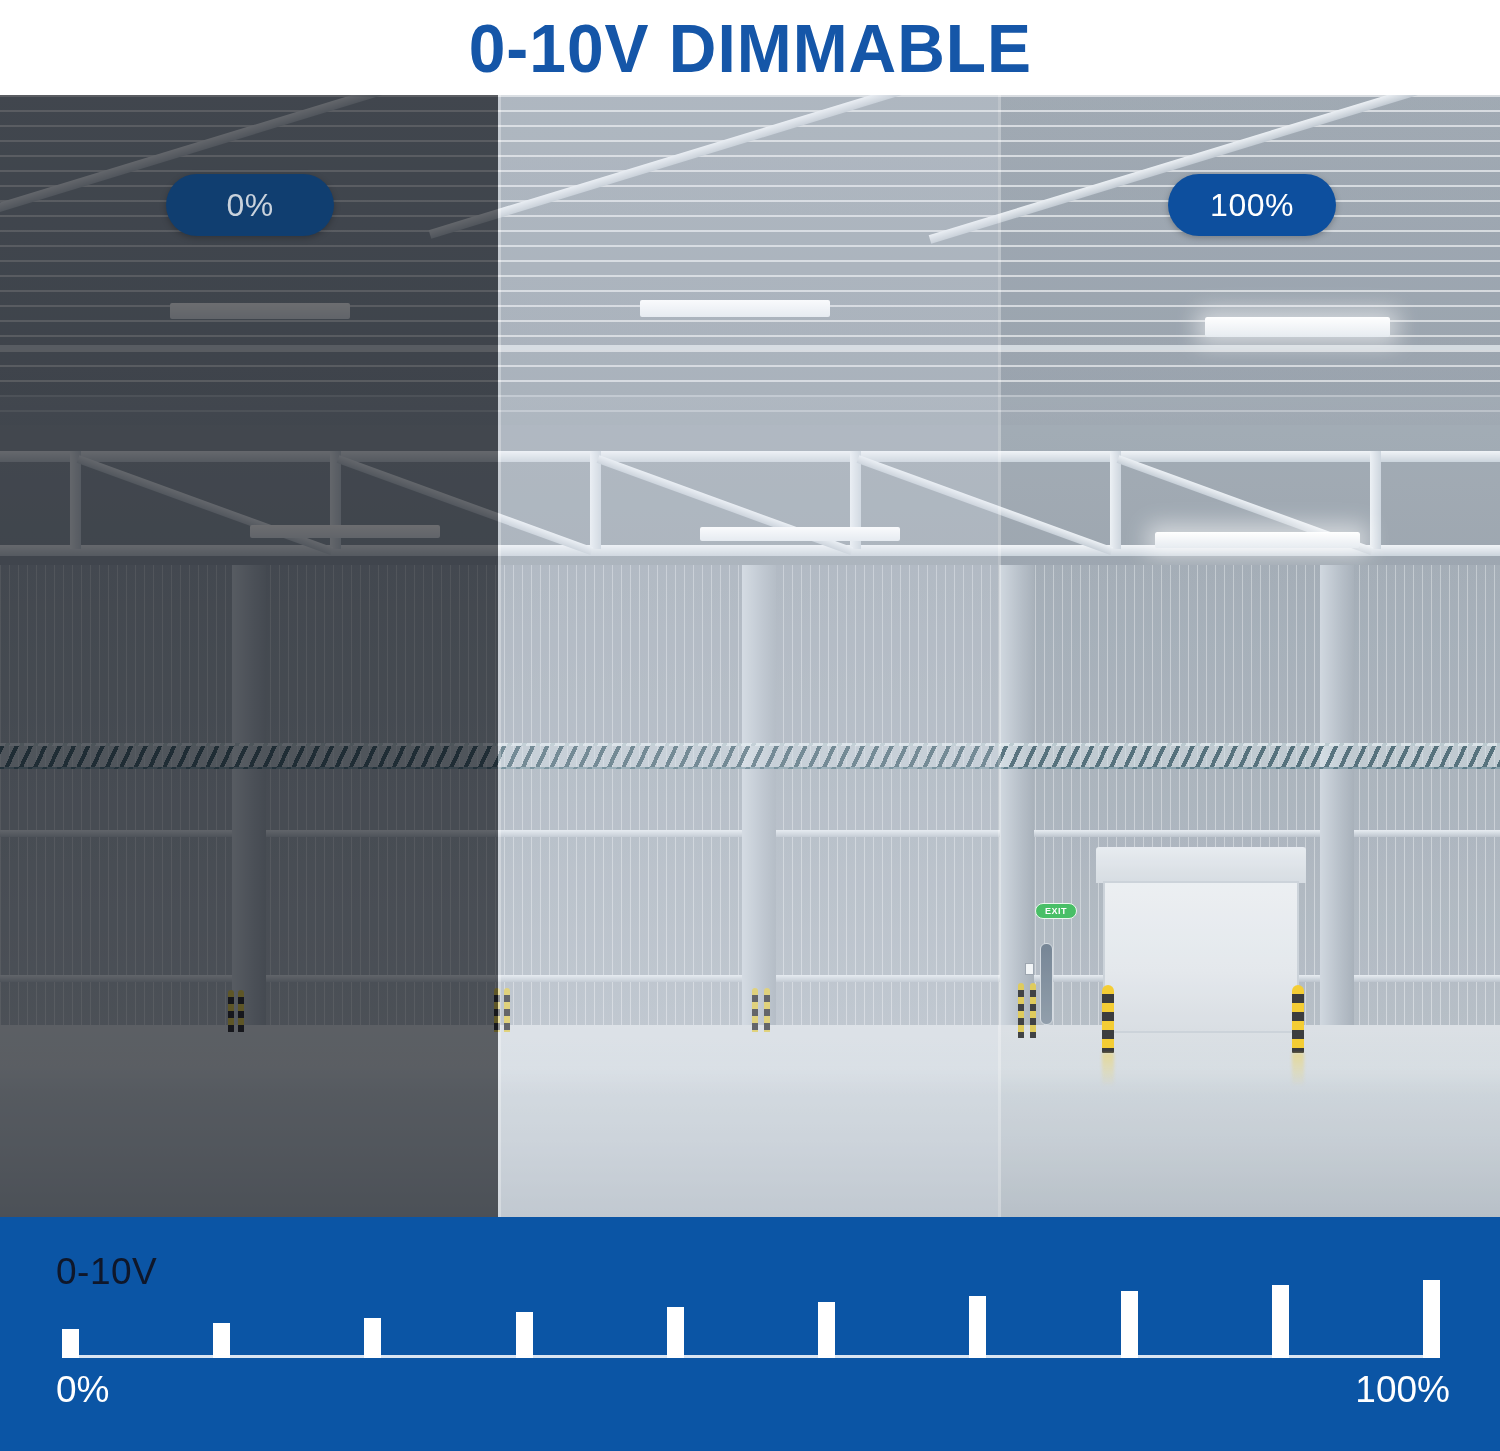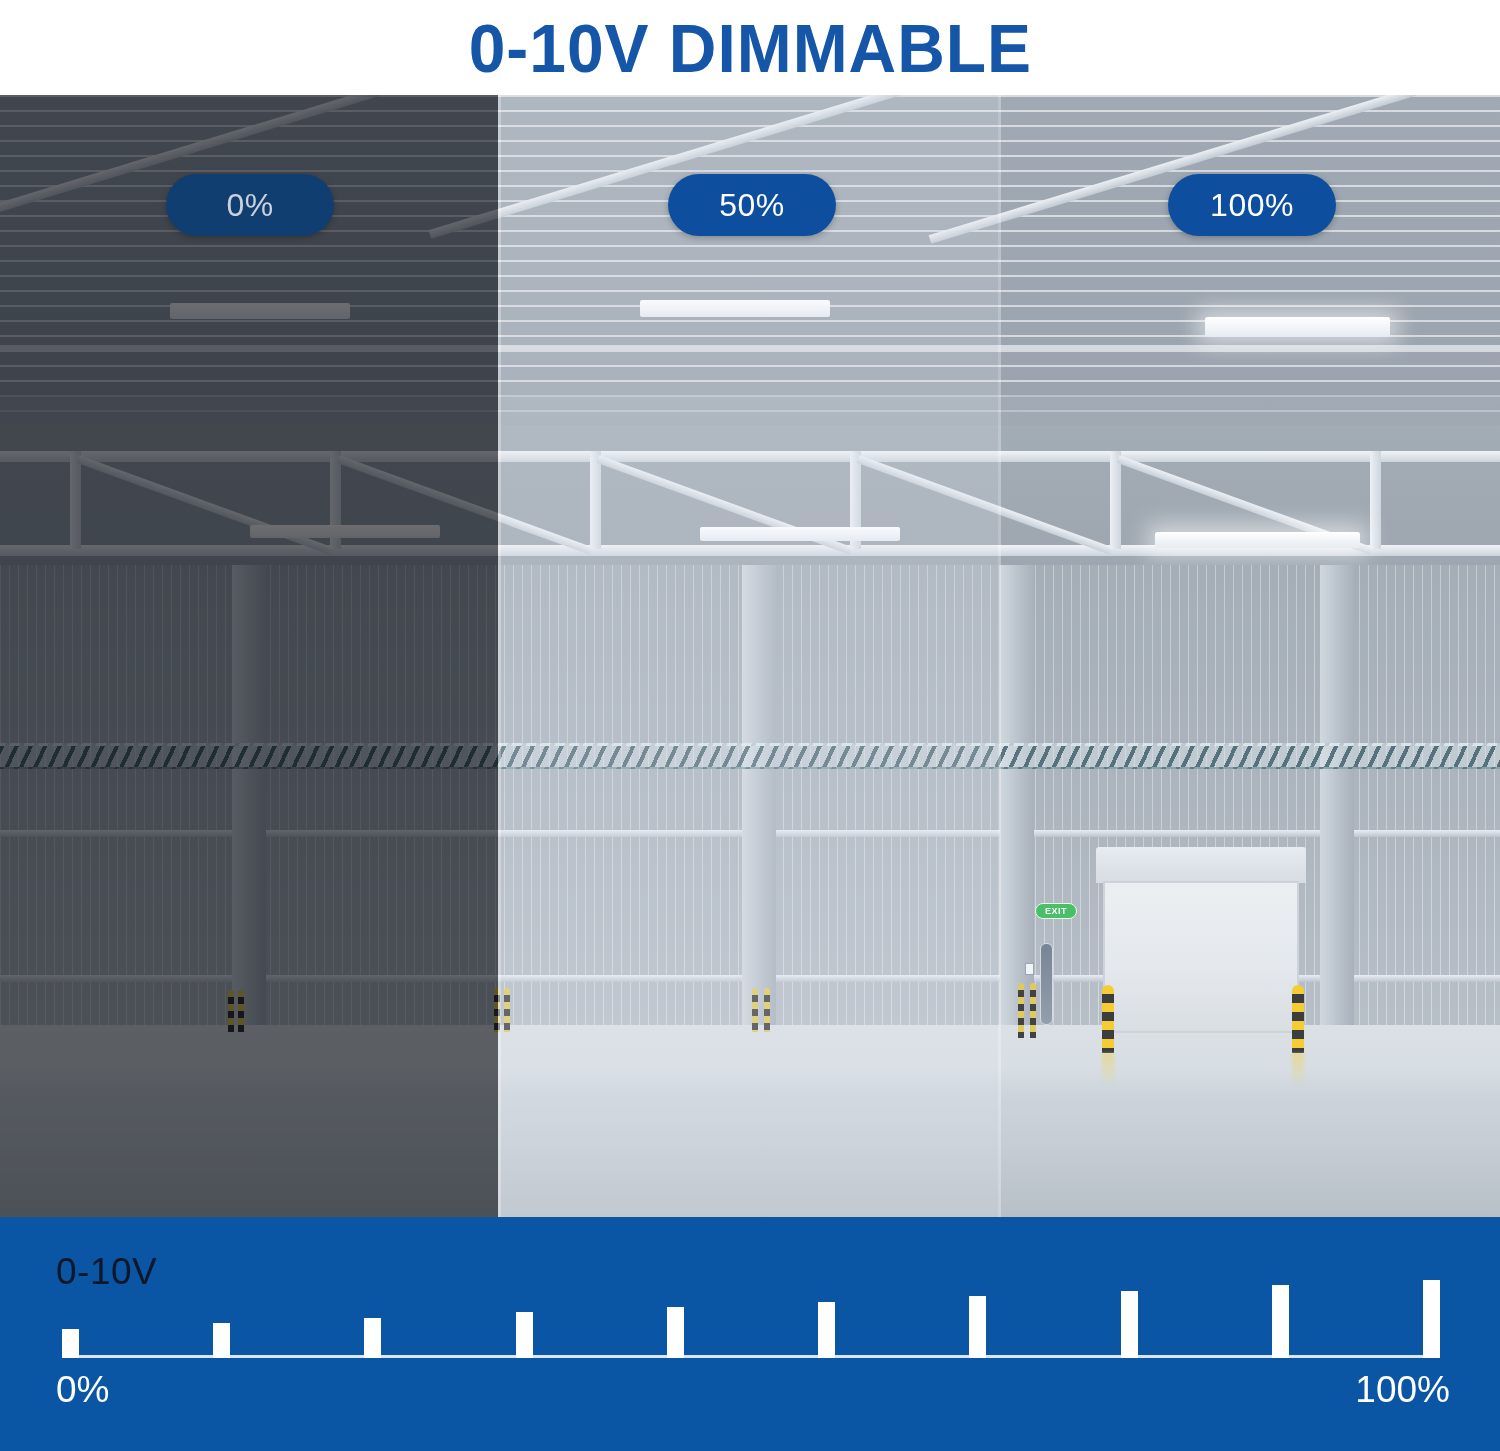--- a/index.html
+++ b/index.html
@@ -289,23 +289,20 @@
     <div class="zone zone-50"></div>
     <div class="zone zone-100"></div>
     <div class="zone-edge" style="left:498px;"></div>
     <div class="zone-edge" style="left:998px;"></div>
 
   </div>
 
   <div class="badge dim badge-0">
     <span>0%</span>
   </div>
-  <div class="badge badge-50">
-    <span>50%</span>
-  </div>
   <div class="badge badge-100">
     <span>100%</span>
   </div>
 
   <div class="banner"></div>
 
   <div class="banner-label">0-10V</div>
 
   <div class="scale">
     <div class="scale-baseline"></div>

